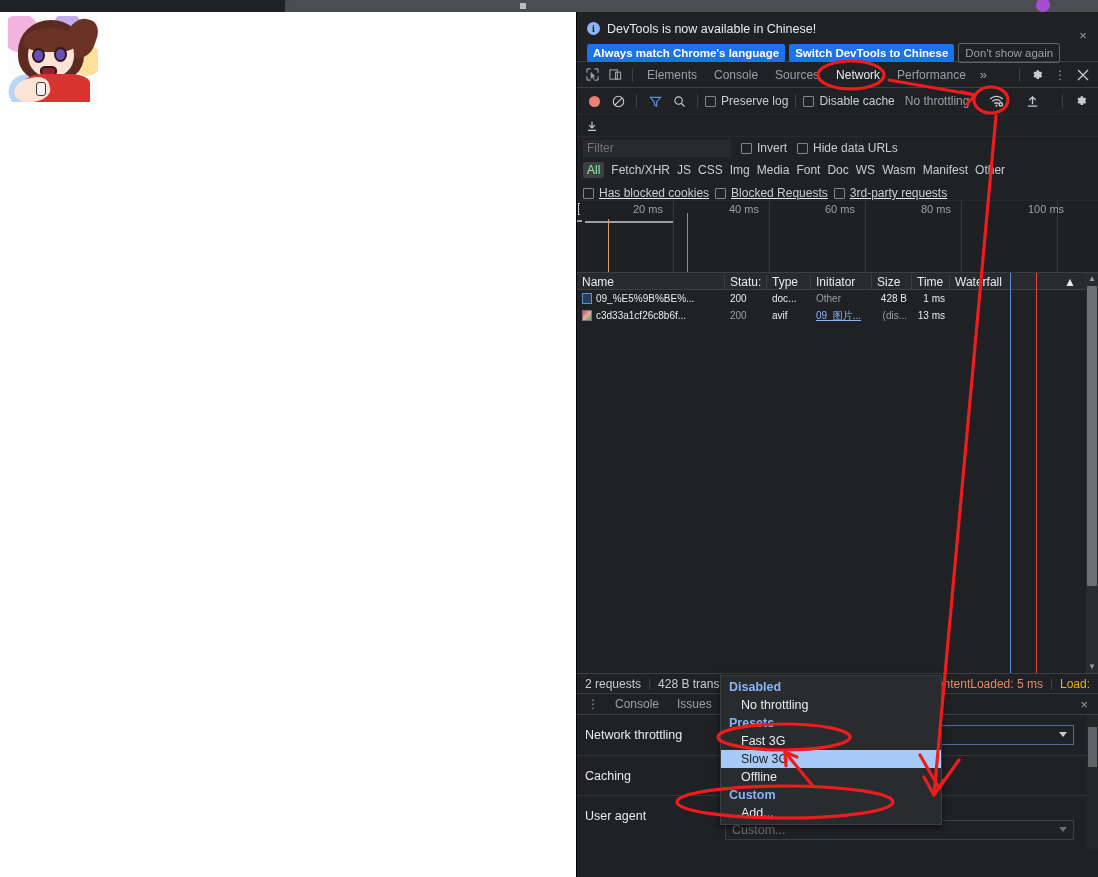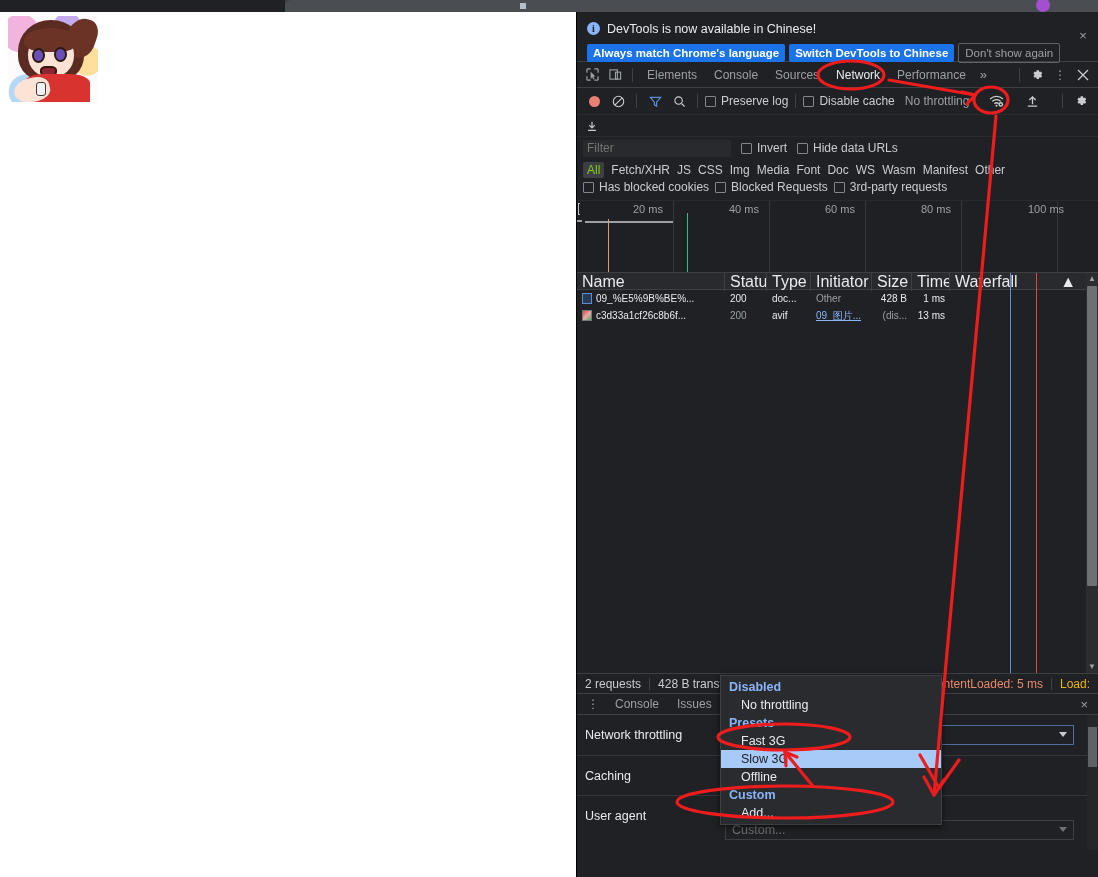--- a/index.html
+++ b/index.html
@@ -139,41 +139,41 @@
 
   
   .filterrow { display:flex; align-items:center; height: 22px; padding: 0 6px; gap: 10px; }
   .filter-input {
     width: 148px; height: 17px; background: #292a2d; border: none;
     color: #9aa0a6; font-size: 12px; padding: 0 4px;
     font-family: "Liberation Sans", sans-serif; outline: none;
   }
   .typerow { display:flex; align-items:center; height:21px; padding: 0 6px; gap: 7px; font-size: 12px; }
   .typepill { color: #c9ccd0; cursor:pointer; white-space: nowrap; }
-  .typepill.sel { background: #3c4043; color:#84cc16; padding: 1px 4px; border-radius: 2px; }
-  .blockrow { display:flex; align-items:flex-start; height:21px; padding: 0 6px; gap: 6px;
-              border-bottom: 1px solid #292a2d; }
+  .typepill.sel { background: #3c4043; color:#86efac; padding: 1px 4px; border-radius: 2px; }
+  .blockrow { display:flex; align-items:flex-end; height:21px; padding: 0 6px; gap: 6px;
+              border-bottom: 1px solid #292a2d; text-decoration: underline; }
   .inline-cb { display:flex; align-items:center; gap:5px; }
 
   
   .overview { position: relative; height: 72px; background: #1f2023;
               border-bottom: 1px solid #3c4043; overflow: hidden; }
   .ov-col { position:absolute; top:0; bottom:0; width:1px; background:#34363a; }
   .ov-tick { position:absolute; top:2px; color:#9aa0a6; font-size: 11px; }
   .ov-bar { position:absolute; left:8px; top:20px; height:2px; background:#9aa0a6; width:88px; }
   .ov-dash { position:absolute; left:0px; top:19px; width:5px; height:2px; background:#9aa0a6; }
   .ov-line-o { position:absolute; left:31px; top:18px; bottom:0; width:1px; background:#e09b6a; }
   .ov-line-g { position:absolute; left:110px; top:12px; bottom:0; width:1px; background:#25c28a; }
   .ov-lbrak { position:absolute; left:1px; top:2px; width:2px; height:12px;
               border-left:1px solid #bdc1c6; border-top:1px solid #bdc1c6; border-bottom:1px solid #bdc1c6; }
 
   
   .tablewrap { position: relative; height: 400px; }
   .thead { display:flex; height:17px; background:#292a2d; border-bottom:1px solid #3c4043;
-           font-size:16px; color:#e8eaed; align-items:flex-start; }
+           font-size:12px; color:#e8eaed; align-items:flex-end; }
   .th { padding: 0 5px; border-right: 1px solid #3c4043; overflow:hidden; white-space:nowrap; cursor:pointer; }
   .tr { display:flex; height:17px; font-size:10px; align-items:center; cursor:pointer; }
   .td { padding: 0 5px; overflow:hidden; white-space:nowrap; }
   .td.r { text-align:right; }
   .dim { color:#9aa0a6; }
   .ico-doc { width:10px;height:11px;border:1px solid #5a8fd6;background:#2a3c55;flex:none;
              display:inline-block; margin-right:4px; }
   .ico-img { width:10px;height:11px;background:linear-gradient(135deg,#d44,#eaa,#4a6); flex:none;
              display:inline-block; margin-right:4px; border:1px solid #777; }
   .link-u { color:#8ab4f8; text-decoration: underline; }

